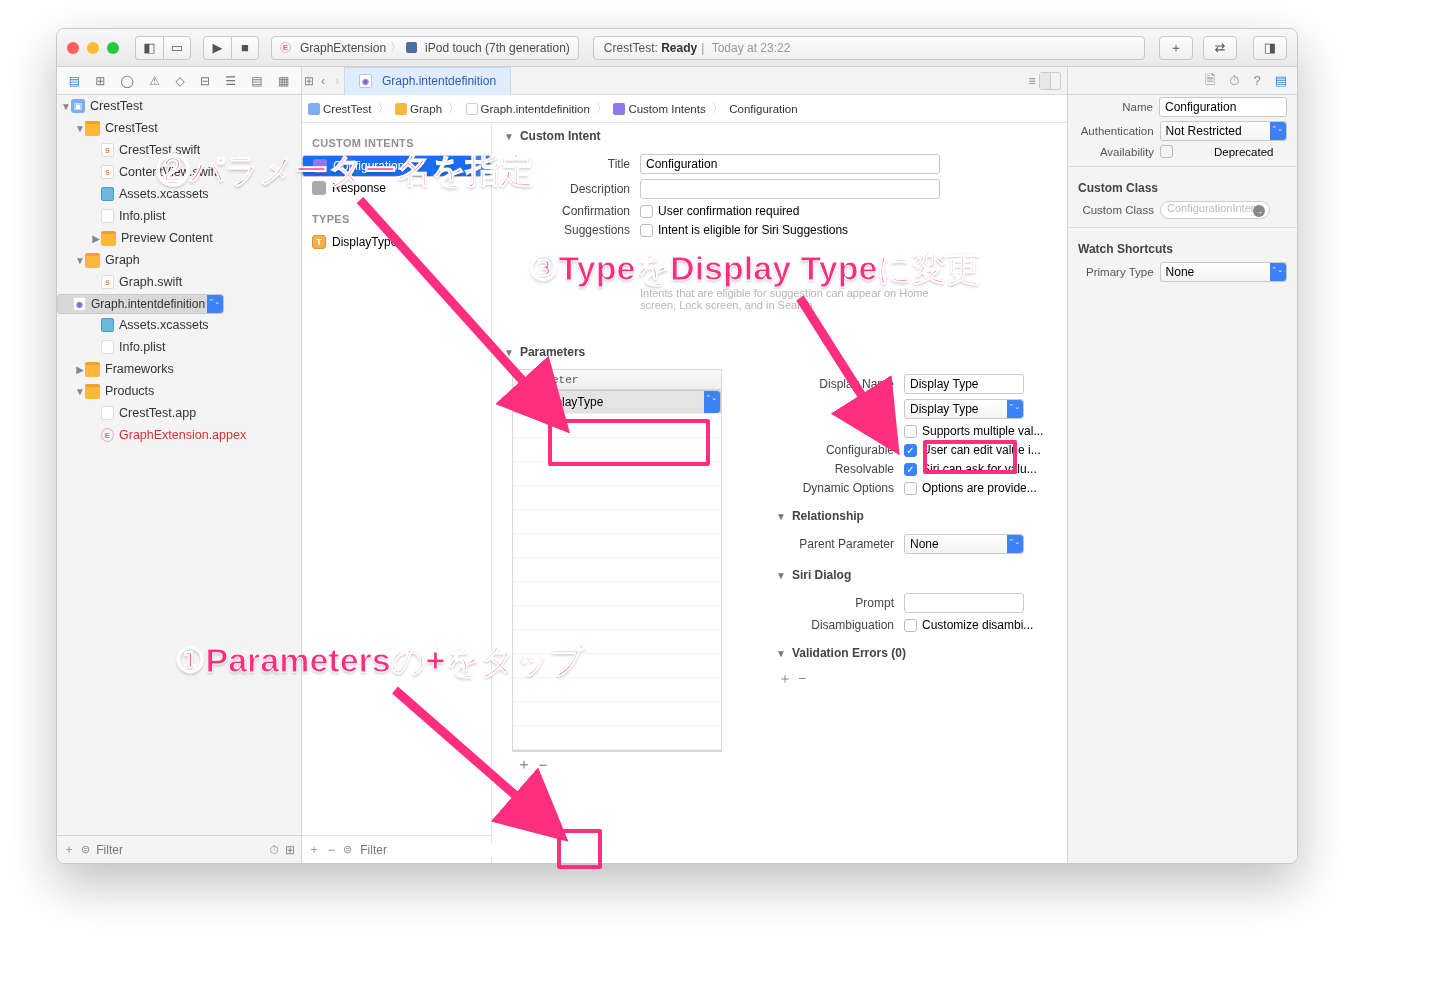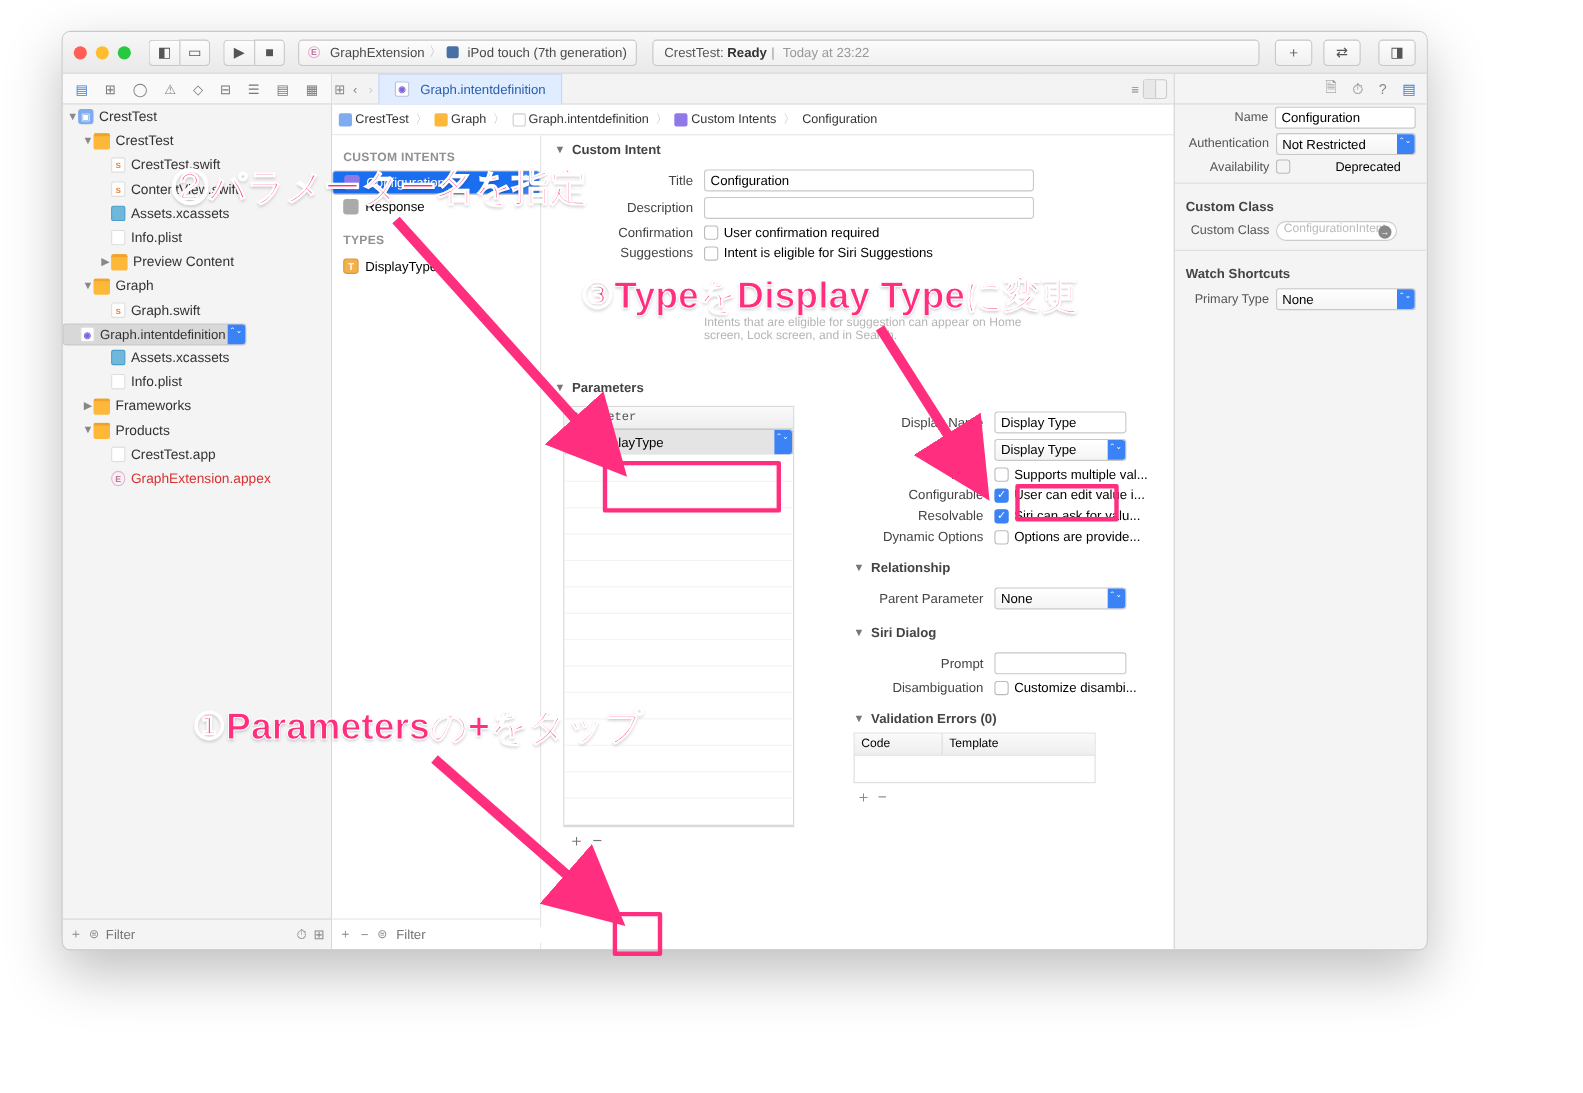--- a/index.html
+++ b/index.html
@@ -425,27 +425,20 @@
               <div class="form-row">
                   <span class="lbl">Disambiguation</span>
                   <span class="chk"></span>
                   <span>Customize disambi...</span>
                 </div>
 
               <div class="section-title" style="padding-left:0;margin-top:8px;">
                   <span class="tri">▼</span>
                   <span>Validation Errors (0)</span>
                 </div>
-              <div style="border:1px solid #ddd;width:220px;">
-                <div style="display:flex;height:20px;background:linear-gradient(#fafafa,#eee);border-bottom:1px solid #ddd;font-size:11px;">
-                  <span style="width:80px;padding:3px 6px;border-right:1px solid #ddd;">Code</span>
-                  <span style="padding:3px 6px;">Template</span>
-                </div>
-                <div style="height:24px;"></div>
-              </div>
               <div style="display:flex;gap:6px;padding:4px 2px;color:#888;font-size:14px;">
                 <span>＋</span>
                 <span>−</span>
               </div>
             </div>
           </div>
         </div>
       </div>
     </div>
 

